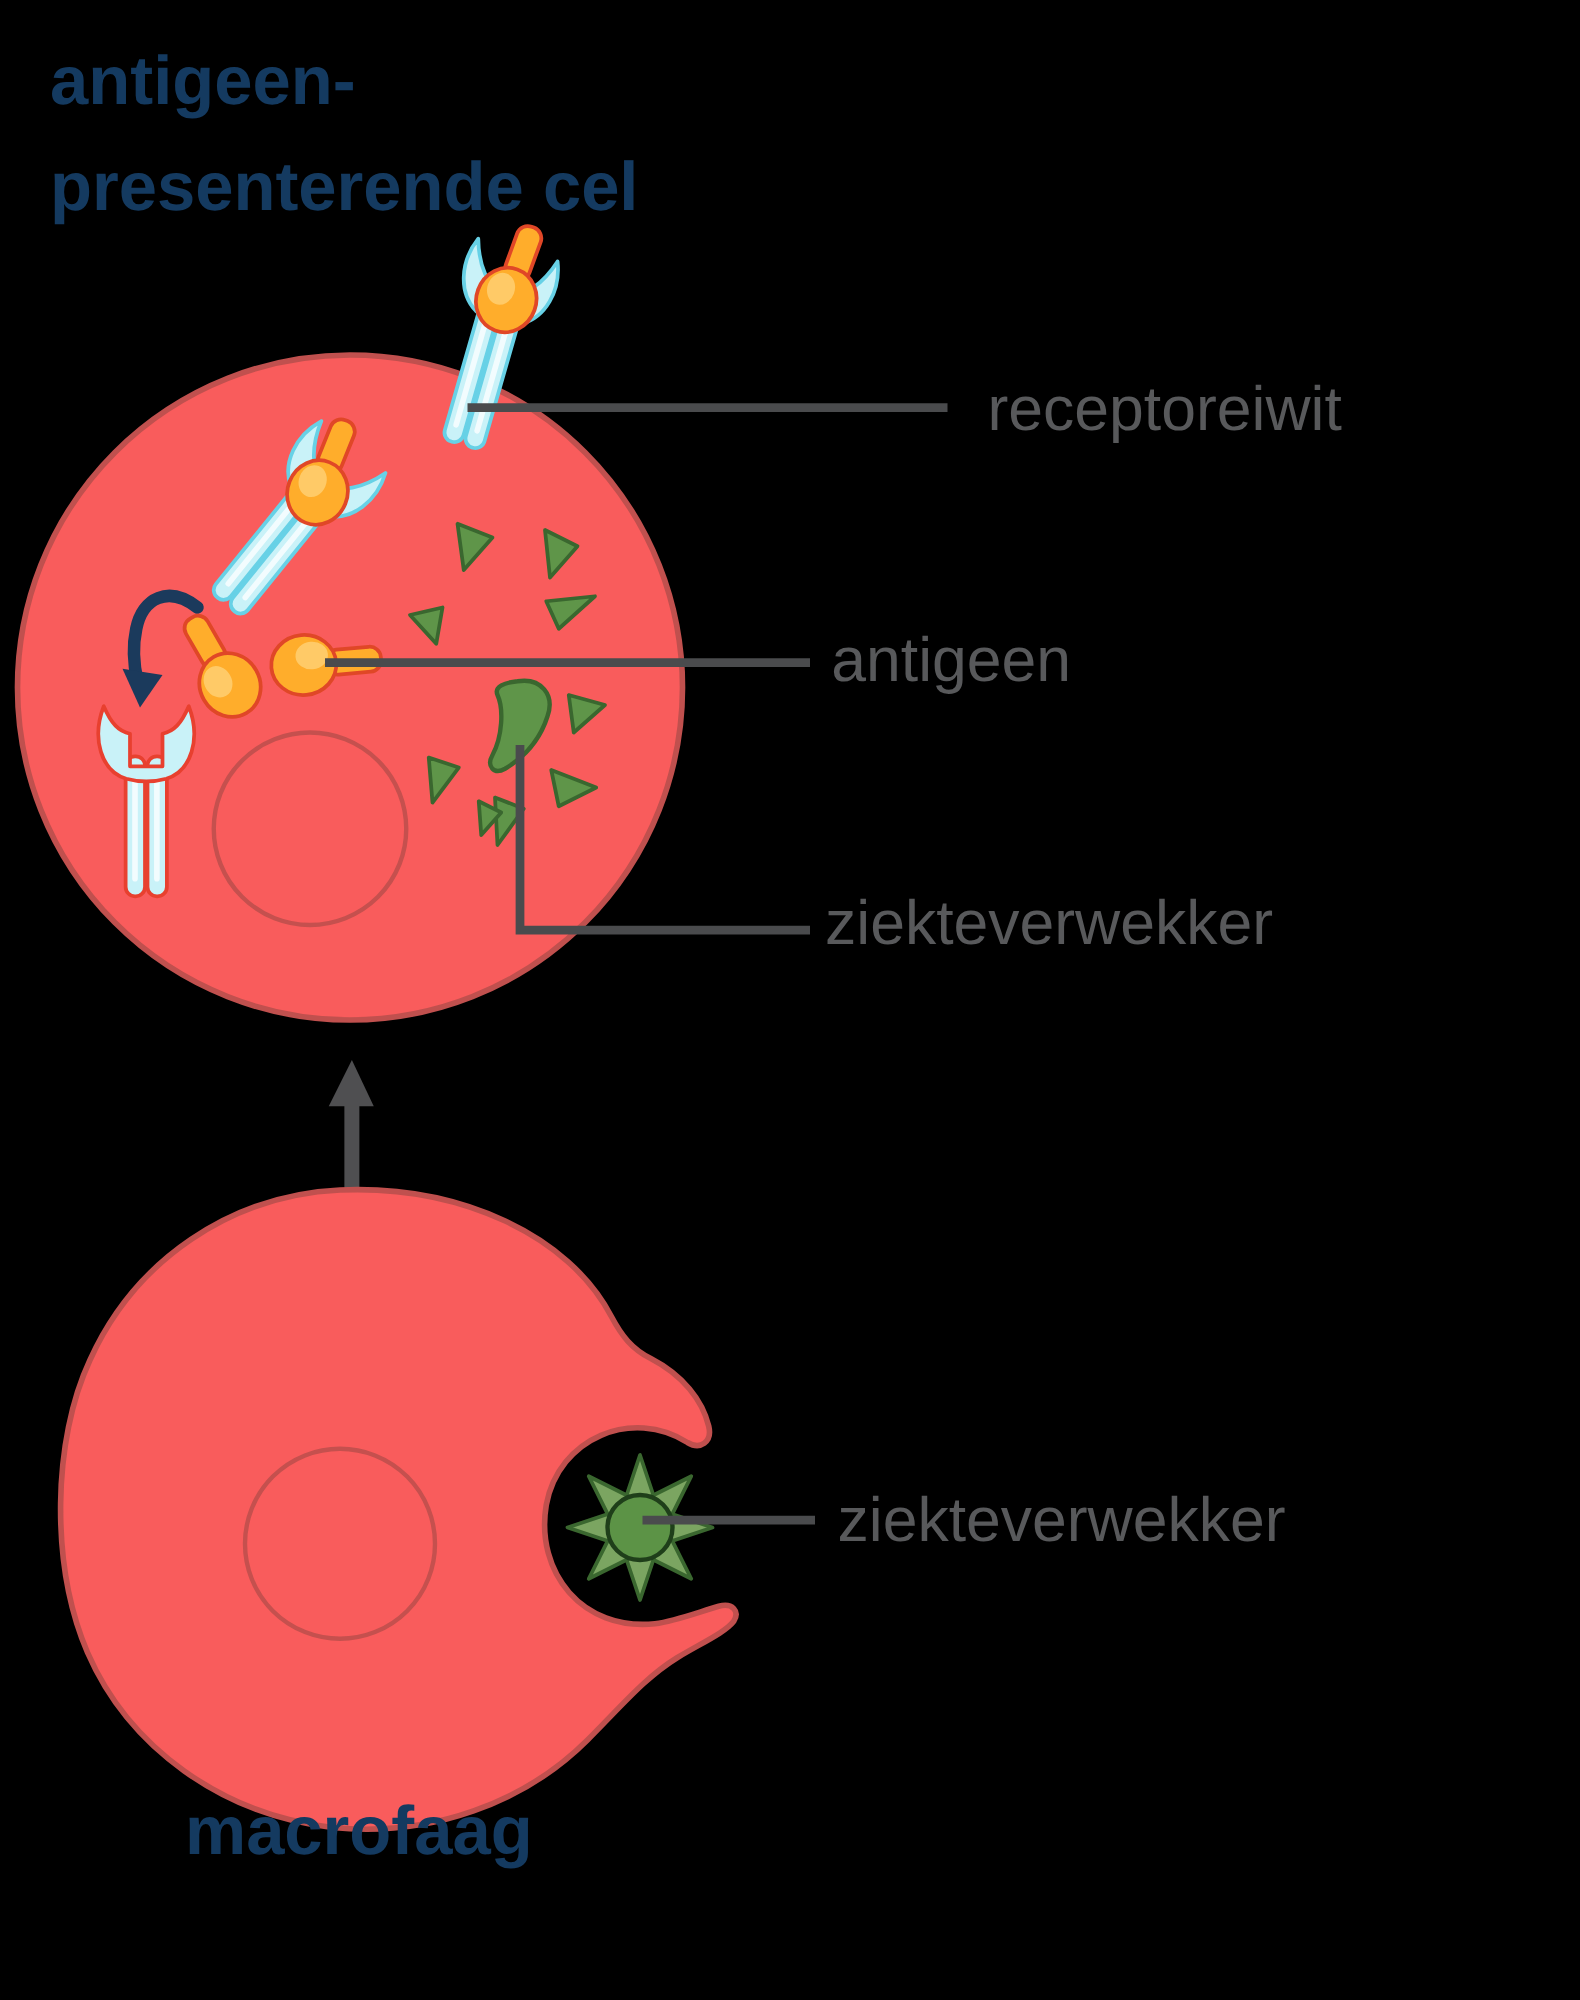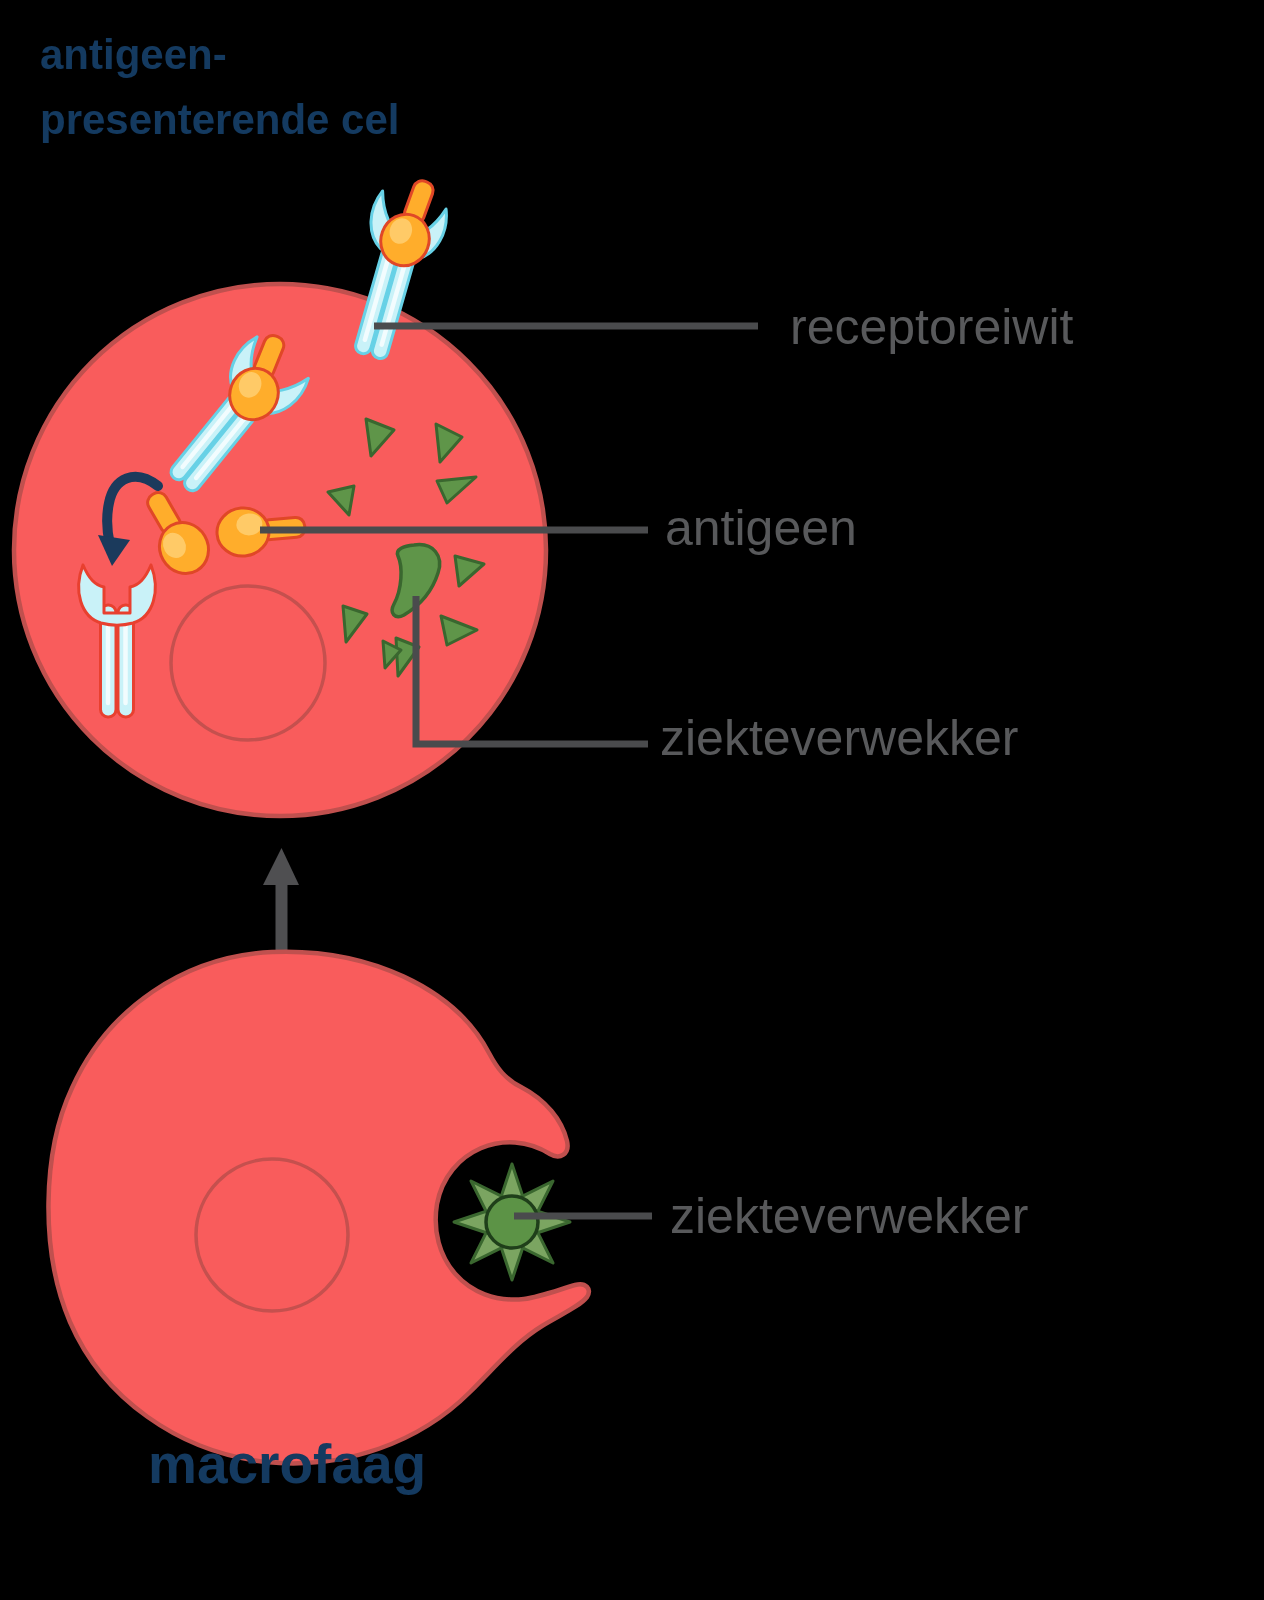--- a/index.html
+++ b/index.html
@@ -6,21 +6,21 @@
   #stage{
     position:relative;
     width:1264px;height:1600px;
     background:#000;
     overflow:hidden;
     font-family:"Liberation Sans", sans-serif;
   }
   #art{position:absolute;left:0;top:0;}
   .diagram-title{
     position:absolute;left:40px;top:22px;
-    font-size:42px;font-weight:bold;line-height:1.55;
+    font-size:55px;font-weight:bold;line-height:1.55;
     color:#143A60;white-space:pre-line;
   }
   .cell-caption{
     position:absolute;left:148px;top:1432px;
     font-size:55px;font-weight:bold;
     color:#143A60;
   }
   .pointer-label{
     position:absolute;
     font-size:50px;font-weight:normal;

